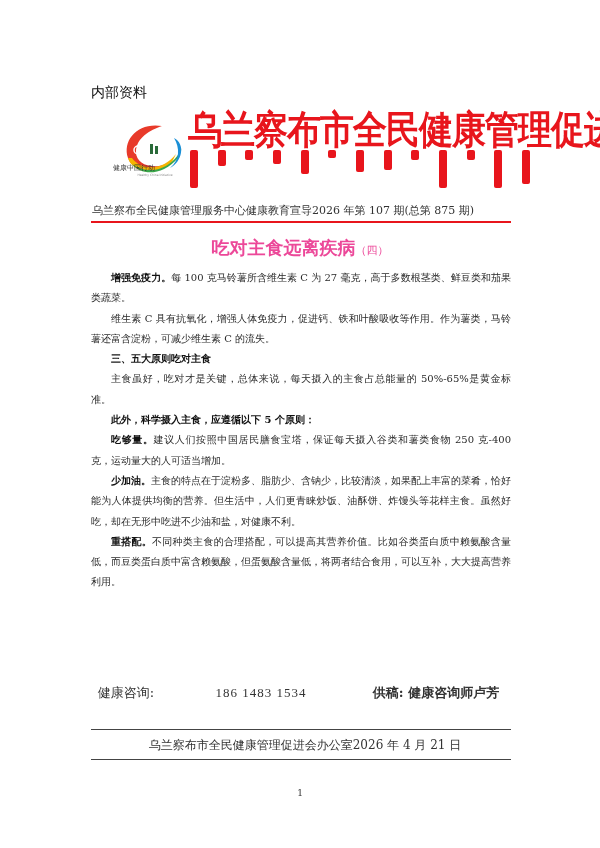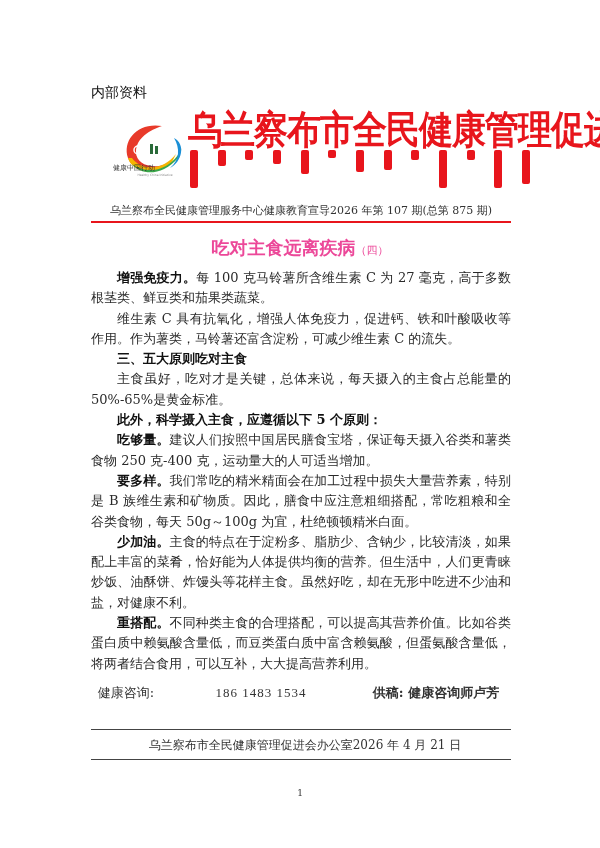--- a/index.html
+++ b/index.html
@@ -12,25 +12,25 @@
                   font-family: Liberation Mono, monospace; color: #333; }
   .logo-sub { left: 113px; top: 173px; width: 84px; text-align: center; font-size: 3px; color: #888;
               font-family: "DejaVu Sans", sans-serif; }
   .org-title { left: 188px; top: 104px; font-size: 34px; color: #e8151c; font-weight: bold;
                letter-spacing: -1px; font-family: "DejaVu Serif", serif; white-space: nowrap;
                transform: scaleY(1.15); transform-origin: left top; }
   .mongolian { left: 190px; top: 150px; width: 340px; height: 40px; display: flex;
                justify-content: space-between; align-items: flex-start; }
   .mglyph { width: 8px; background: #e8151c; border-radius: 2px; }
   .subhead { left: 92px; top: 203px; width: 418px; font-size: 11px; color: #333;
-             display: flex; justify-content: center; white-space: nowrap; }
+             display: flex; justify-content: flex-start; white-space: nowrap; }
   .red-rule { left: 91px; top: 221px; width: 420px; height: 2px; background: #e8151c; }
   .doc-title { left: 0; width: 600px; top: 236px; text-align: center; font-size: 18px; font-weight: bold; color: #ec4899; }
   .doc-title .part { font-size: 11px; font-weight: normal; }
-  .body-text { left: 91px; top: 268px; width: 420px; font-size: 13px; line-height: 20.3px; color: #2a2a2a; }
+  .body-text { left: 91px; top: 268px; width: 420px; font-size: 10px; line-height: 20.3px; color: #2a2a2a; }
   .body-text p { margin: 0; text-indent: 2em; text-align: justify; }
   .body-text b { color: #111; }
   .contact { left: 91px; top: 683px; width: 420px; font-size: 13px; line-height: 20px; color: #333; }
   .contact .row { display: flex; text-align: center; }
   .contact .lbl { width: 70px; }
   .contact .phone { width: 200px; letter-spacing: 1px; font-family: Liberation Serif, serif; }
   .contact .right { flex: 1; font-weight: bold; }
   .rule { left: 91px; width: 420px; height: 1px; background: #444; }
   .footer { left: 105px; top: 737px; width: 400px; font-size: 12px; display: flex; justify-content: center; color: #333; }
   .page-num { left: 0; width: 600px; top: 788px; text-align: center; font-size: 9px; color: #333; }
@@ -80,21 +80,20 @@
   <span>吃对主食远离疾病</span><span class="part">（四）</span>
 </div>
 
 <div class="abs body-text">
   <p><b>增强免疫力。</b><span>每 100 克马铃薯所含维生素 C 为 27 毫克，高于多数根茎类、鲜豆类和茄果类蔬菜。</span></p>
   <p><b></b><span>维生素 C 具有抗氧化，增强人体免疫力，促进钙、铁和叶酸吸收等作用。作为薯类，马铃薯还富含淀粉，可减少维生素 C 的流失。</span></p>
   <p><b>三、五大原则吃对主食</b><span></span></p>
   <p><b></b><span>主食虽好，吃对才是关键，总体来说，每天摄入的主食占总能量的 50%-65%是黄金标准。</span></p>
   <p><b>此外，科学摄入主食，应遵循以下 5 个原则：</b><span></span></p>
   <p><b>吃够量。</b><span>建议人们按照中国居民膳食宝塔，保证每天摄入谷类和薯类食物 250 克-400 克，运动量大的人可适当增加。</span></p>
-  <p><b>要多样。</b><span>我们常吃的精米精面会在加工过程中损失大量营养素，特别是 B 族维生素和矿物质。因此，膳食中应注意粗细搭配，常吃粗粮和全谷类食物，每天 50g～100g 为宜，杜绝顿顿精米白面。</span></p>
   <p><b>少加油。</b><span>主食的特点在于淀粉多、脂肪少、含钠少，比较清淡，如果配上丰富的菜肴，恰好能为人体提供均衡的营养。但生活中，人们更青睐炒饭、油酥饼、炸馒头等花样主食。虽然好吃，却在无形中吃进不少油和盐，对健康不利。</span></p>
   <p><b>重搭配。</b><span>不同种类主食的合理搭配，可以提高其营养价值。比如谷类蛋白质中赖氨酸含量低，而豆类蛋白质中富含赖氨酸，但蛋氨酸含量低，将两者结合食用，可以互补，大大提高营养利用。</span></p>
 </div>
 
 <div class="abs contact">
   <div class="row">
     <span class="lbl">健康咨询:</span>
     <span class="phone">186 1483 1534</span>
     <span class="right"><span>供稿:</span> <span>健康咨询师卢芳</span></span>
   </div>

